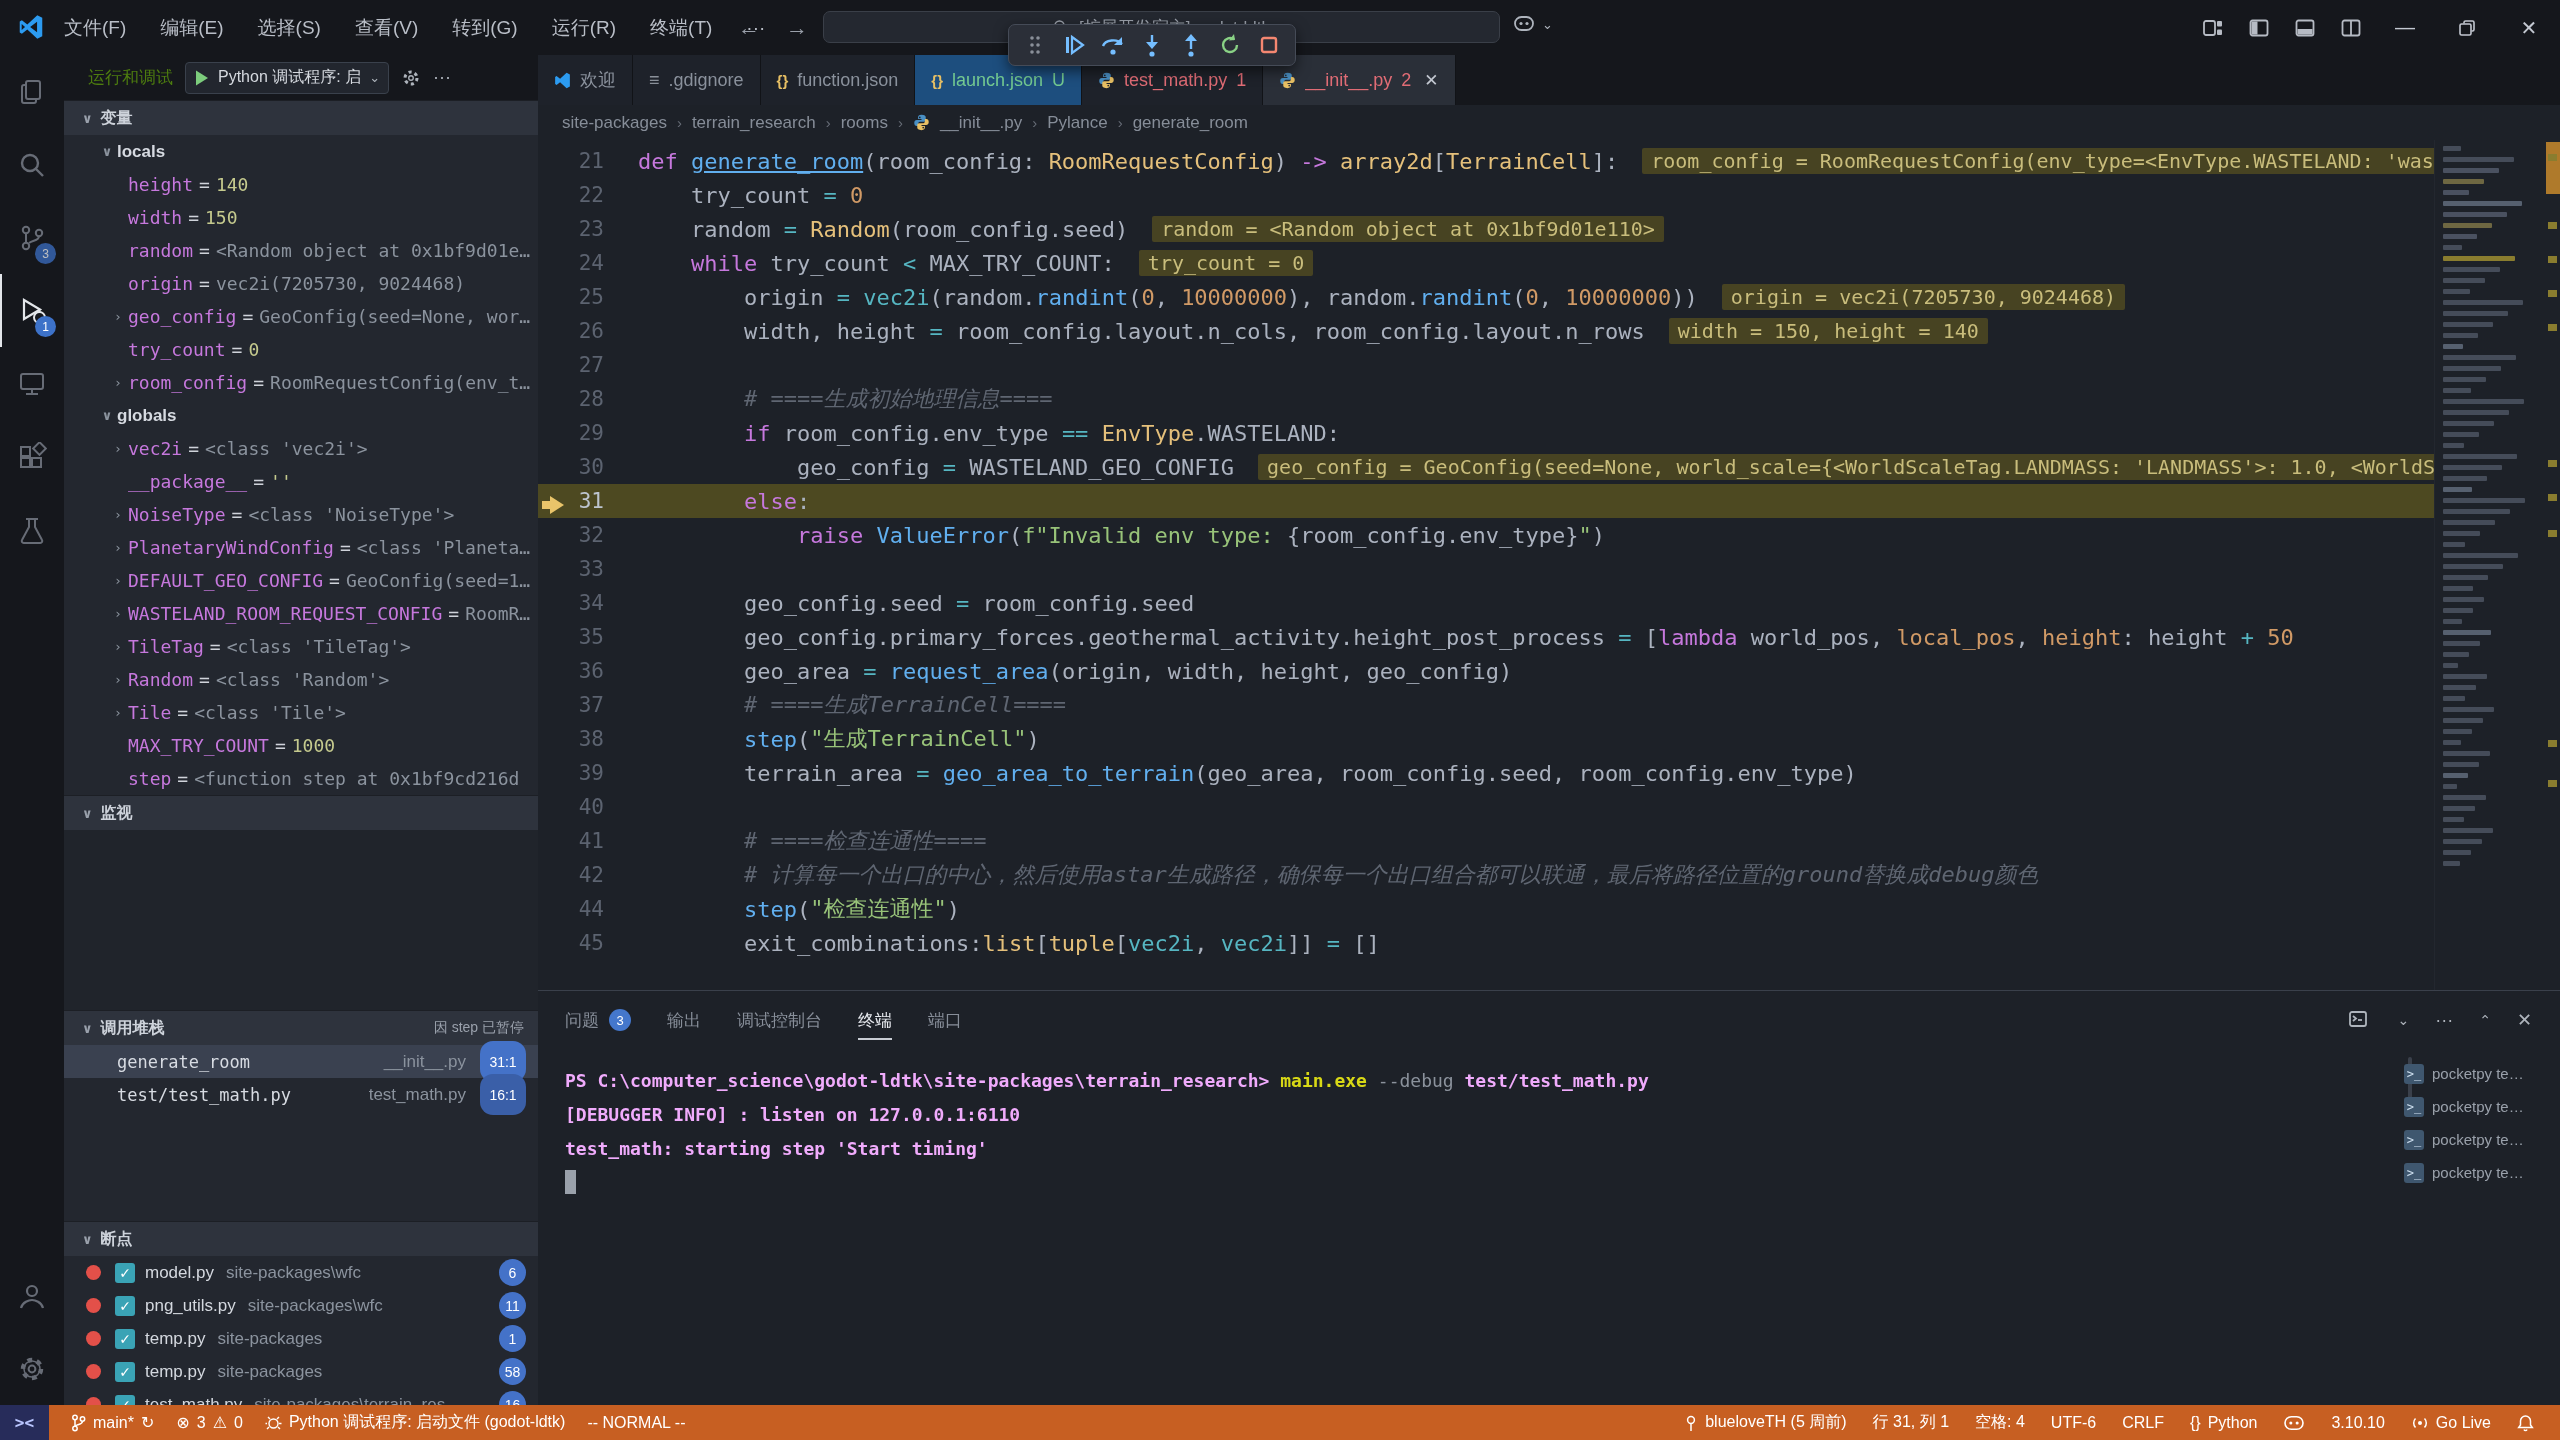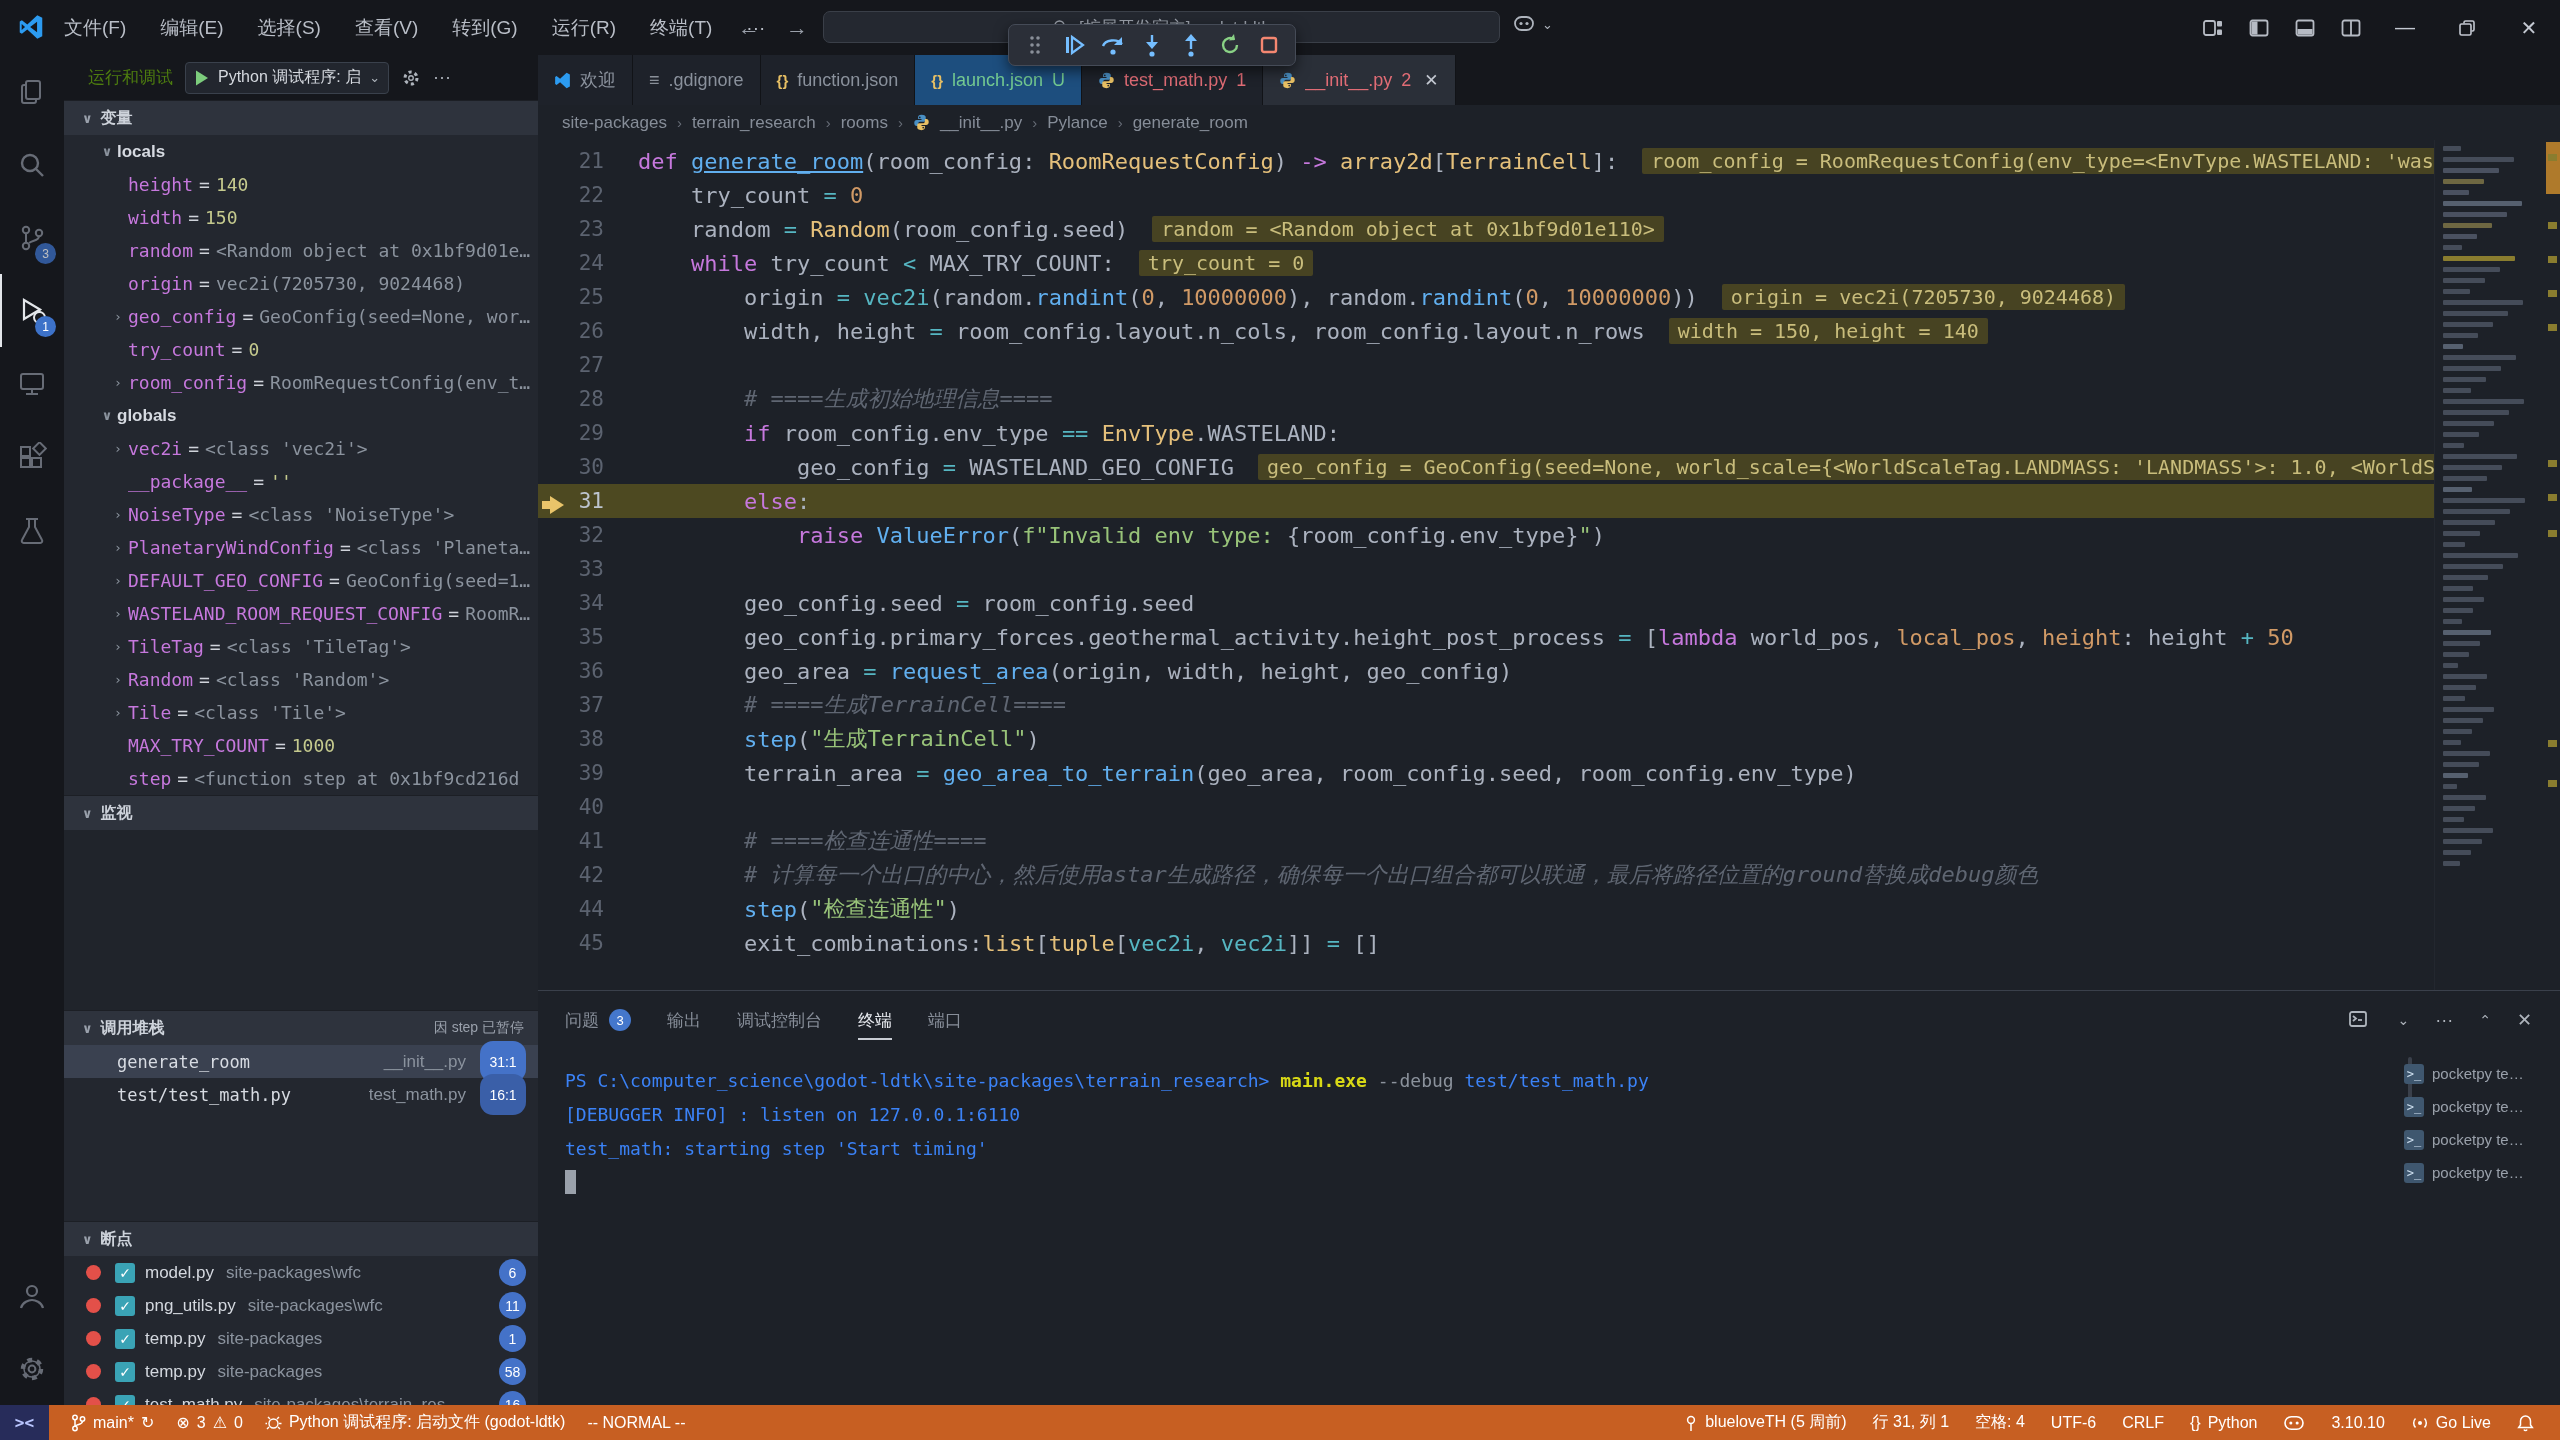--- a/index.html
+++ b/index.html
@@ -102,21 +102,21 @@
   
   #panel { position:absolute; left:538px; top:990px; width:2022px; height:415px; background:#1d2128; border-top:1px solid #3a404b; }
   #panel-tabs { height:58px; display:flex; align-items:center; padding-left:27px; gap:36px; font-size:17px; color:#878e99; }
   .ptab { position:relative; height:58px; display:flex; align-items:center; gap:10px; }
   .ptab.active { color:#e6e9ee; }
   .ptab.active::after { content:""; position:absolute; left:0; right:0; bottom:9px; height:2px; background:#c8ccd4; }
   .ptab-badge { min-width:22px; height:22px; border-radius:11px; background:#4477cc; color:#fff; font-size:13px; display:flex; align-items:center; justify-content:center; }
   #panel-icons { margin-left:auto; display:flex; align-items:center; gap:26px; padding-right:28px; color:#aeb4bc; font-size:18px; }
   #term-body { position:absolute; left:27px; top:72px; right:160px; bottom:0; font-family:"DejaVu Sans Mono",monospace; font-size:18px; color:#cfd5dd; }
   .tline { height:34px; display:flex; align-items:center; white-space:pre; }
-  .tw{color:#3b82f6;} .ty{color:#d8d816; font-weight:bold;} .td{color:#8b929c;}
+  .tw{color:#f0abfc;font-weight:bold;} .ty{color:#d8d816; font-weight:bold;} .td{color:#8b929c;}
   #term-cursor { width:11px; height:24px; background:#9aa1ab; margin-top:5px; }
   #term-list { position:absolute; right:6px; top:66px; width:150px; }
   .term-item { height:33px; display:flex; align-items:center; gap:8px; font-size:15px; color:#9aa1ab; }
   .term-ico { width:20px; height:20px; border-radius:3px; background:#3f576f; color:#cfe0f0; font-size:12px; display:flex; align-items:center; justify-content:center; font-family:"DejaVu Sans Mono",monospace; }
   #panel-scrollbar { position:absolute; right:148px; top:66px; width:4px; height:60px; background:#3a404b; border-radius:2px; }
 
   
   #statusbar { position:absolute; left:0; top:1405px; width:2560px; height:35px; background:#c75f22; color:#fff; display:flex; align-items:center; font-size:16px; }
   #remote-chip { width:49px; height:35px; background:#272c5a; color:#bac6ff; display:flex; align-items:center; justify-content:center; font-family:"DejaVu Sans Mono",monospace; font-size:16px; font-weight:bold; }
   .sb-item { display:flex; align-items:center; gap:7px; margin-left:22px; white-space:nowrap; }

